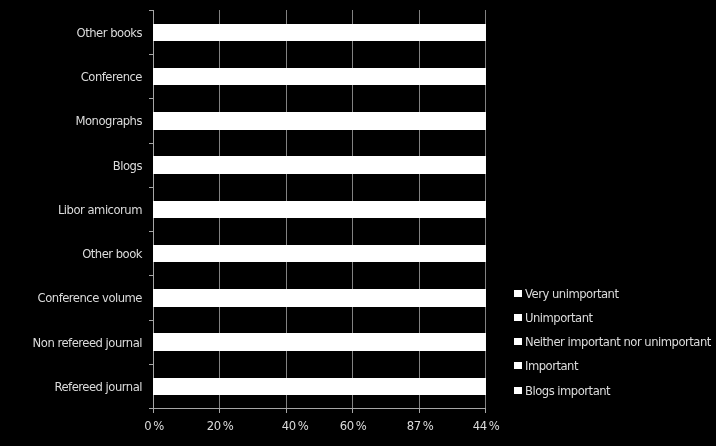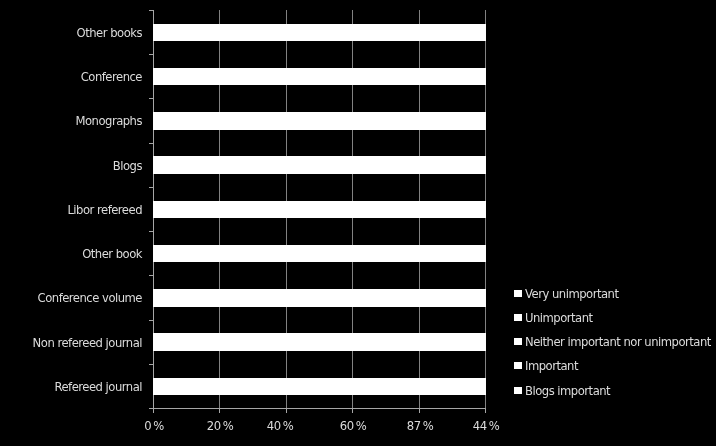--- a/index.html
+++ b/index.html
@@ -91,31 +91,31 @@
       <div class="bar" style="top:279.14px;width:333.00px;background:#ffffff"></div>
       <div class="bar" style="top:323.37px;width:333.00px;background:#ffffff"></div>
       <div class="bar" style="top:367.59px;width:333.00px;background:#ffffff"></div>
   </div>
 
   <div>
     <div class="ylabel" style="top:26.9px">Other books</div>
     <div class="ylabel" style="top:71.1px">Conference</div>
     <div class="ylabel" style="top:115.4px">Monographs</div>
     <div class="ylabel" style="top:159.6px">Blogs</div>
-    <div class="ylabel" style="top:203.8px">Libor refereed</div>
+    <div class="ylabel" style="top:203.8px">Libor amicorum</div>
     <div class="ylabel" style="top:248.0px">Other book</div>
     <div class="ylabel" style="top:292.2px">Conference volume</div>
     <div class="ylabel" style="top:336.5px">Non refereed journal</div>
     <div class="ylabel" style="top:380.7px">Refereed journal</div>
   </div>
 
   <div>
     <div class="xlabel" style="left:153px">0 %</div>
     <div class="xlabel" style="left:219px">20 %</div>
-    <div class="xlabel" style="left:279px">40 %</div>
+    <div class="xlabel" style="left:294px">40 %</div>
     <div class="xlabel" style="left:352px">60 %</div>
     <div class="xlabel" style="left:419px">87 %</div>
     <div class="xlabel" style="left:485px">44 %</div>
   </div>
 
   <div class="legend">
     <div class="legend-item" style="top:0.00px">
       <span class="legend-swatch" style="background:#ffffff"></span>
       <span class="legend-text">Very unimportant</span>
     </div>

